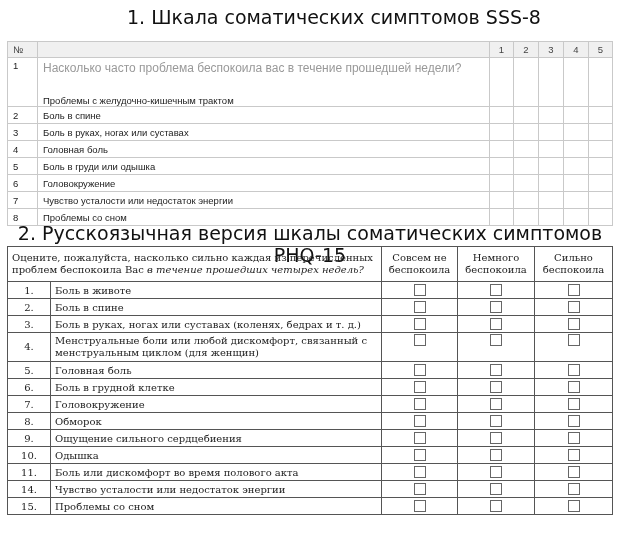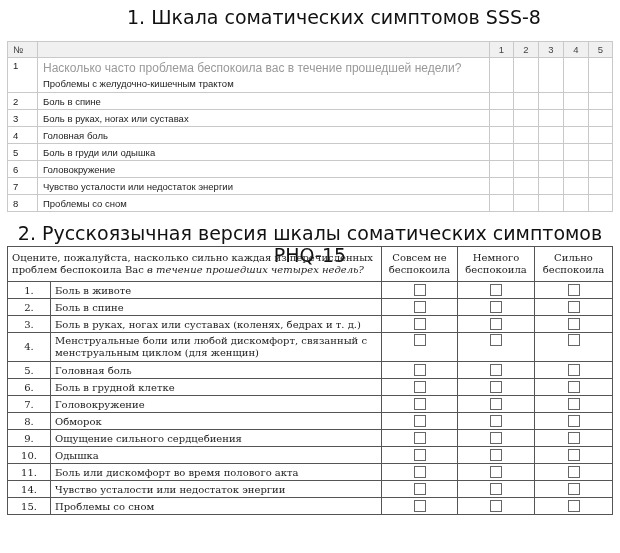--- a/index.html
+++ b/index.html
@@ -18,21 +18,21 @@
     font-size:9.5px; color:#222; table-layout:fixed;
   }
   #t1 td, #t1 th {
     border:1px solid #c9c9c9; padding:0 5px; height:16px; vertical-align:middle;
     text-align:left; font-weight:normal;
   }
   #t1 thead th { background:#f0f0f0; color:#444; height:15px; }
   #t1 .sc { width:14px; text-align:center; padding:0; }
   #t1 .hint { color:#999; font-size:12px; display:block; margin-top:1px; }
   #t1 .q1 td { height:32px; vertical-align:top; padding-top:2px; }
-  #t1 .q1 .main { display:block; margin-top:3px; }
+  #t1 .q1 .main { display:block; margin-top:20px; }
 
   
   #t2 {
     position:absolute; left:7px; top:246px; width:606px;
     border-collapse:collapse; font-family:"DejaVu Serif", serif;
     font-size:10px; color:#222; table-layout:fixed;
   }
   #t2 td, #t2 th {
     border:1px solid #555; padding:0 4px; height:16px; vertical-align:middle;
     font-weight:normal; text-align:left;

